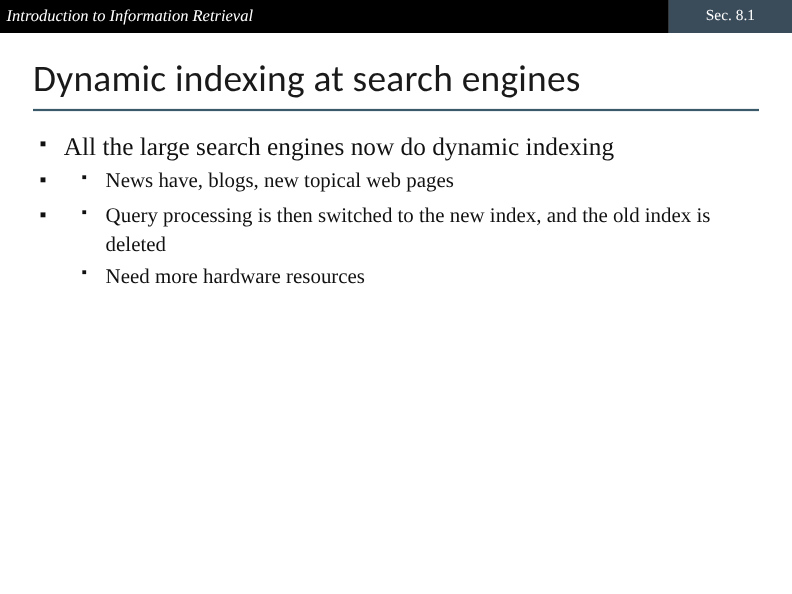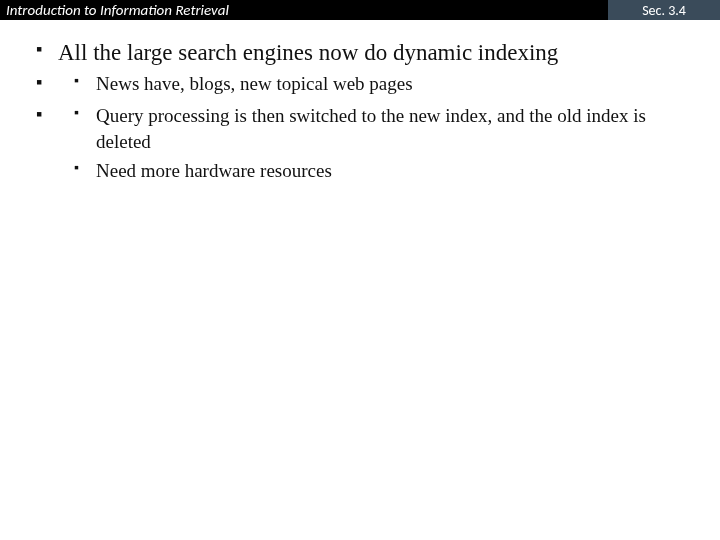--- a/index.html
+++ b/index.html
@@ -1,37 +1,40 @@
 <!DOCTYPE html>
 <html><head>
 <meta charset="utf-8">
 <style>
   * { margin: 0; padding: 0; box-sizing: border-box; }
   html, body { width: 720px; height: 540px; font-family: Calibri, "Segoe UI", Arial, sans-serif; background: #fff; overflow: hidden; }
   .slide { width: 720px; height: 540px; position: relative; }
-  .topbar { display: flex; height: 20px; }
+  .topbar { display: flex; height: 30px; font-family: Liberation Serif, serif; }
   .topbar-left { flex: 1; background: #000; color: #fff; font-style: italic; font-size: 15px; display: flex; align-items: center; padding-left: 6px; }
   .topbar-right { width: 112px; background: #3a4b5a; color: #fff; font-size: 14px; display: flex; align-items: center; justify-content: center; }
   .title-wrap { padding: 22px 30px 0 30px; }
   .title { font-size: 34px; font-weight: 400; color: #1a1a1a; padding-bottom: 6px; border-bottom: 2px solid #3a5a6a; letter-spacing: 0.2px; }
   .body { padding: 18px 48px 0 34px; font-family: Liberation Serif, serif; }
   ul { list-style: none; }
   .lvl1 > li { position: relative; padding-left: 24px; font-size: 23px; color: #111; line-height: 1.28; margin-bottom: 4px; }
   .lvl1 > li::before { content: "▪"; position: absolute; left: 2px; top: 0; font-size: 18px; color: #111; }
   .lvl2 { margin-top: 4px; margin-bottom: 6px; }
   .lvl2 > li { position: relative; padding-left: 24px; font-size: 19px; color: #111; line-height: 1.35; margin-bottom: 4px; margin-left: 14px; }
   .lvl2 > li::before { content: "▪"; position: absolute; left: 2px; top: 1px; font-size: 14px; color: #111; }
 </style>
 </head>
 <body>
 
 <div class="slide">
   <div class="topbar">
     <div class="topbar-left">Introduction to Information Retrieval</div>
-    <div class="topbar-right">Sec. 3.4</div>
+    <div class="topbar-right">Sec. 8.1</div>
+  </div>
+  <div class="title-wrap">
+    <div class="title">Dynamic indexing at search engines</div>
   </div>
   <div class="body">
     <ul class="lvl1">
       <li><span>All the large search engines now do dynamic indexing</span></li>
       <li>
         <ul class="lvl2">
           <li><span>News have, blogs, new topical web pages</span></li>
         </ul>
       </li>
       <li>

